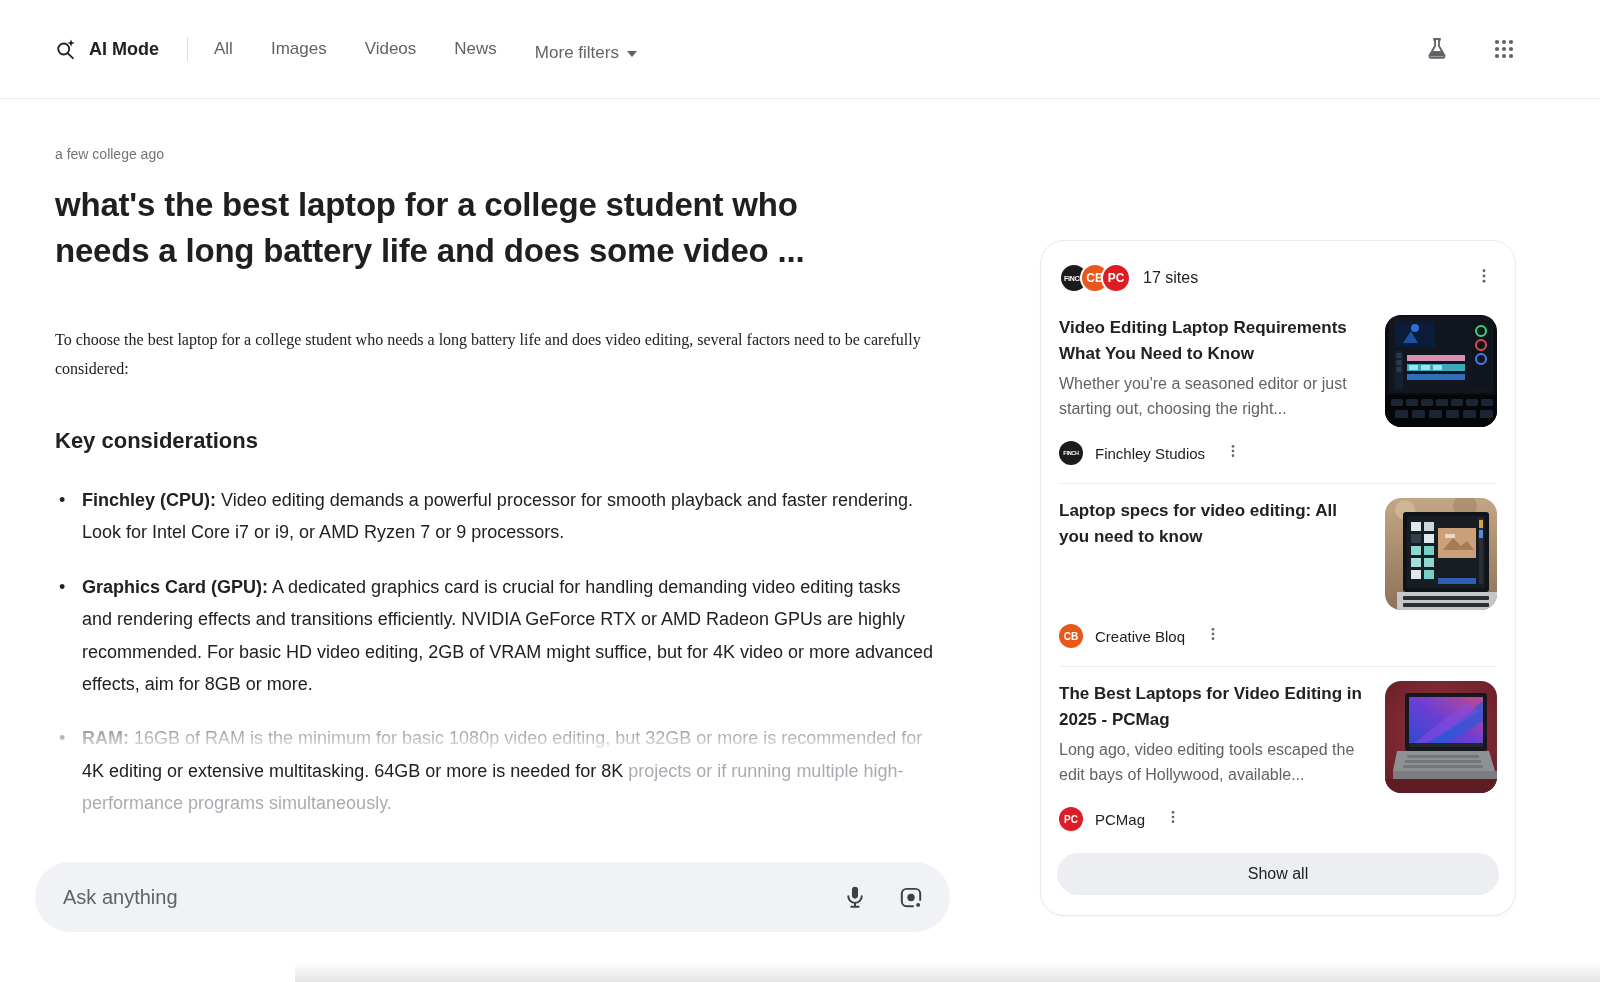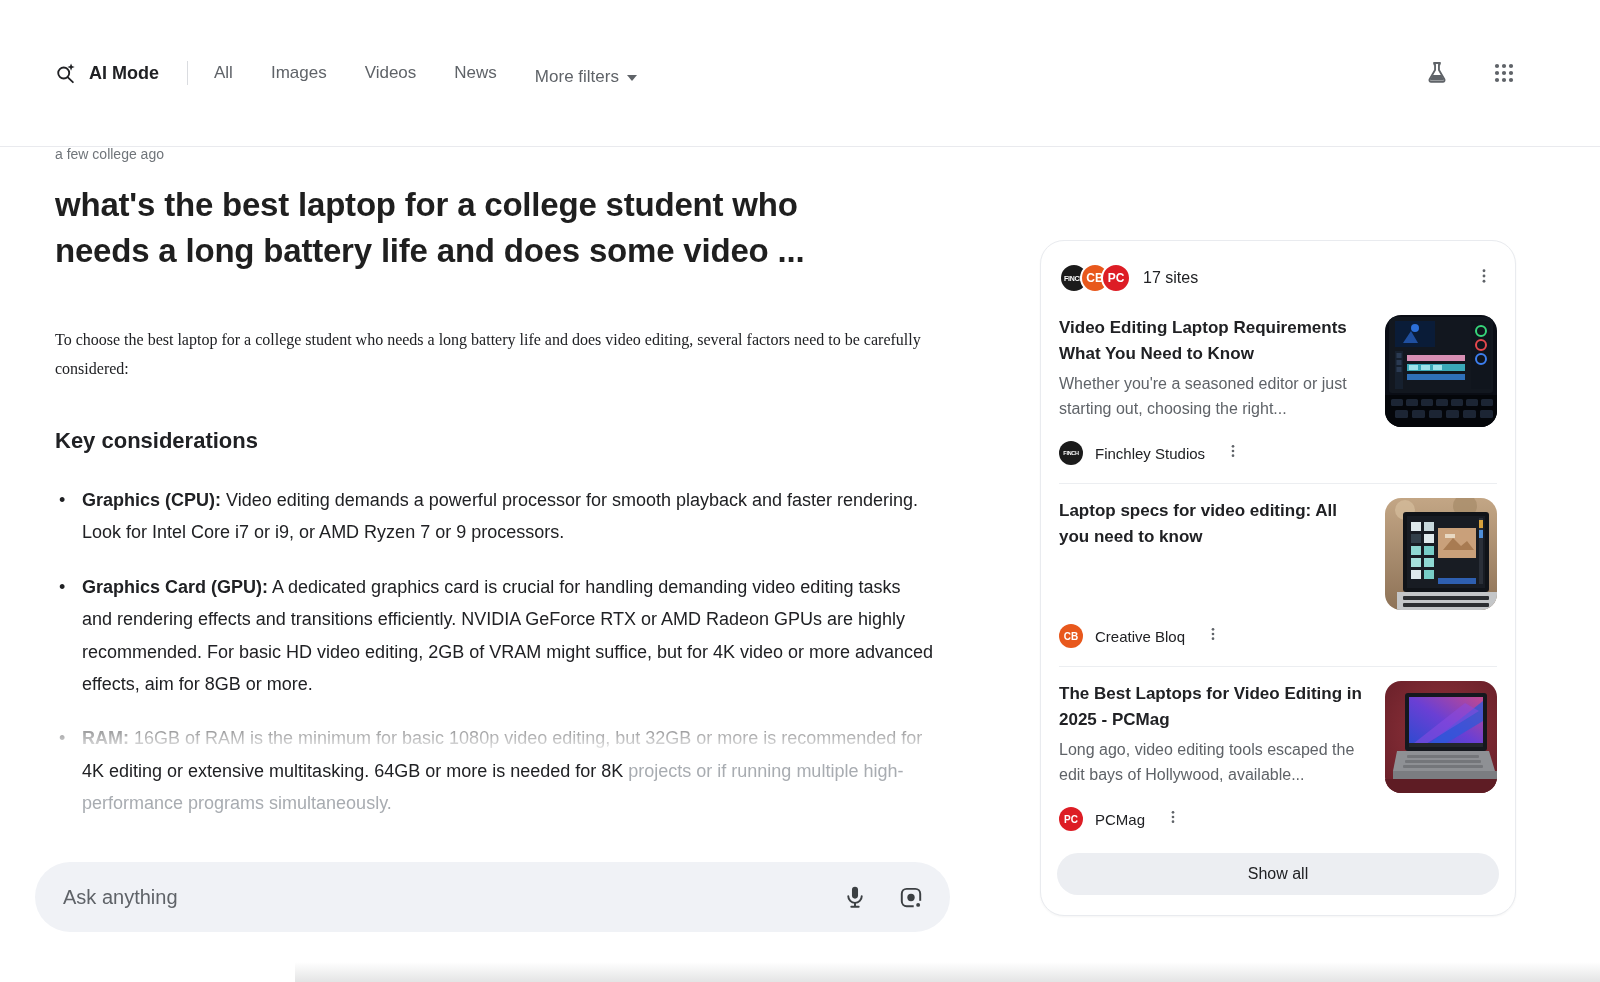--- a/index.html
+++ b/index.html
@@ -1,20 +1,20 @@
 <!DOCTYPE html>
 <html><head>
 <meta charset="utf-8">
 <style>
   * { margin:0; padding:0; box-sizing:border-box; }
   html,body { width:1600px; height:982px; background:#fff; overflow:hidden;
     font-family:"Liberation Sans", sans-serif; color:#202124; }
 
   
-  .topnav { height:147px; display:flex; align-items:center; border-bottom:1px solid #e9eaee;
+  .topnav { height:99px; display:flex; align-items:center; border-bottom:1px solid #e9eaee;
     padding:0 84px 0 55px; }
   .nav-left { display:flex; align-items:center; gap:0; }
   .ai-mode { display:flex; align-items:center; gap:12px; cursor:pointer; }
   .ai-mode-label { font-size:18px; font-weight:bold; color:#202124; }
   .nav-divider { width:1px; height:24px; background:#dadce0; margin:0 26px 0 28px; }
   .nav-tabs { display:flex; align-items:center; gap:38px; }
   .nav-tab { font-size:17px; color:#5f6368; cursor:pointer; }
   .more-filters { display:flex; align-items:center; gap:8px; font-size:17px; color:#5f6368; cursor:pointer;margin-top:8px; }
   .caret-down { width:0; height:0; border-left:5px solid transparent; border-right:5px solid transparent;
     border-top:6px solid #5f6368; margin-top:2px; }
@@ -134,21 +134,21 @@
   </div>
 </div>
 
 <div class="main-col">
   <div class="timestamp">a few college ago</div>
   <h1 class="question-title">what's the best laptop for a college student who needs a long battery life and does some video ...</h1>
   <p class="intro">To choose the best laptop for a college student who needs a long battery life and does video editing, several factors need to be carefully considered:</p>
   <h2 class="section-heading">Key considerations</h2>
   <ul class="bullets">
     <li>
-      <span class="b-label">Graphics (CPU):</span><span> Video editing demands a powerful processor for smooth playback and faster rendering. Look for Intel Core i7 or i9, or AMD Ryzen 7 or 9 processors.</span>
+      <span class="b-label">Finchley (CPU):</span><span> Video editing demands a powerful processor for smooth playback and faster rendering. Look for Intel Core i7 or i9, or AMD Ryzen 7 or 9 processors.</span>
     </li>
     <li>
       <span class="b-label">Graphics Card (GPU):</span><span> A dedicated graphics card is crucial for handling demanding video editing tasks and rendering effects and transitions efficiently. NVIDIA GeForce RTX or AMD Radeon GPUs are highly recommended. For basic HD video editing, 2GB of VRAM might suffice, but for 4K video or more advanced effects, aim for 8GB or more.</span>
     </li>
     <li>
       <span class="b-label">RAM:</span><span> 16GB of RAM is the minimum for basic 1080p video editing, but 32GB or more is recommended for 4K editing or extensive multitasking. 64GB or more is needed for 8K</span><span class="faded-text"> projects or if running multiple high-performance programs simultaneously.</span>
     </li>
   </ul>
 </div>
 <div class="content-fade"></div>

